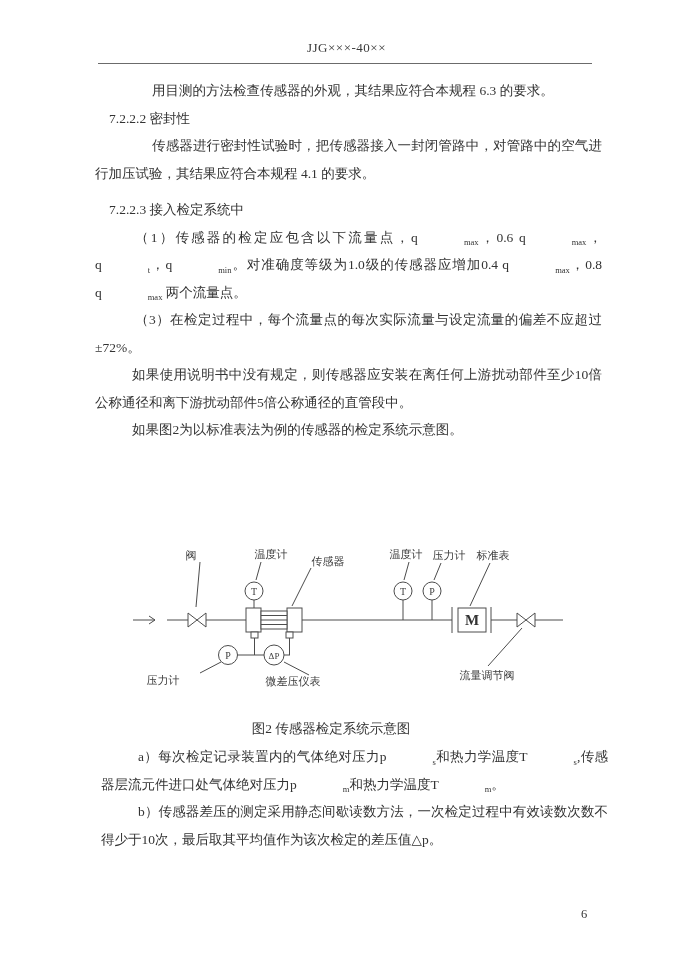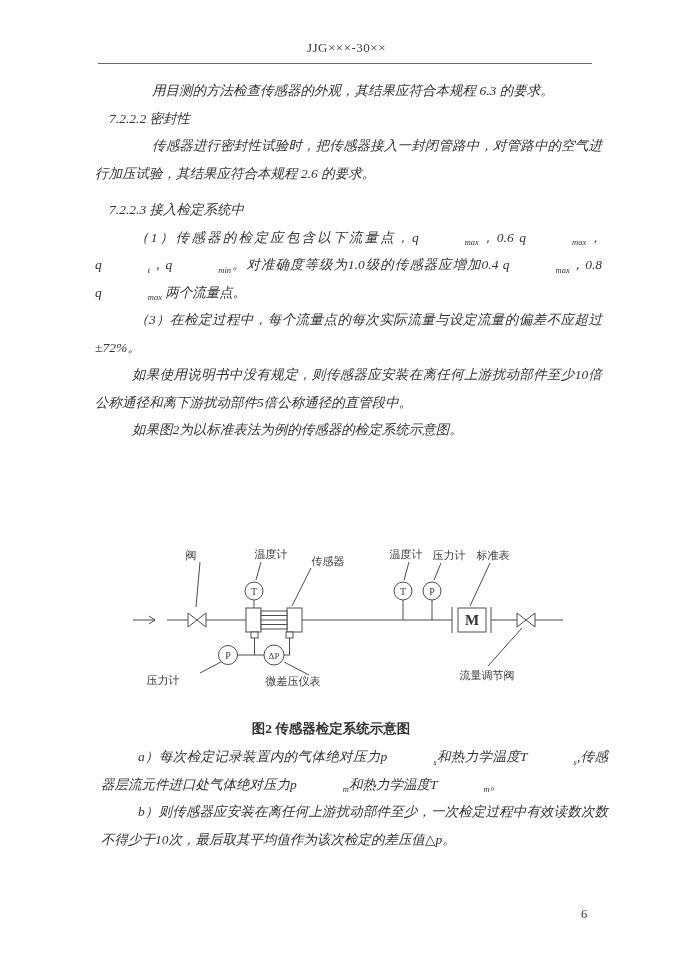--- a/index.html
+++ b/index.html
@@ -17,54 +17,54 @@
     background:#6b6b6b;
   }
   .body-text {
     position:absolute; top:77px; left:95px; width:507px;
     font-size:13.5px; line-height:27.5px; text-align:justify; color:#333;
   }
   .after-text {
     position:absolute; top:743px; left:101px; width:507px;
     font-size:13.5px; line-height:27.5px; text-align:justify; color:#333;
   }
-  .body-text p, .after-text p { margin:0;font-style:italic; }
+  .body-text p, .after-text p { margin:0; }
   .ind-big  { text-indent:57px; }
   .ind-norm { text-indent:37px; }
   .ind-paren{ text-indent:40px; }
   .ind-head { text-indent:14px; }
   .gap-before { margin-top:9px !important; }
   sub { font-size:8.5px; line-height:0;margin-left:46px; }
   .figure-caption {
     position:absolute; top:720px; left:95px; width:472px;
-    text-align:center; font-size:13.5px; color:#333;font-weight:bold;
+    text-align:center; font-size:13.5px; color:#333;
   }
   .figure-area { position:absolute; top:535px; left:0; width:693px; height:165px; }
   .figure-area svg { display:block; }
   .diagram-label { font-size:11px; fill:#3c3c3c; font-family:"Liberation Serif","DejaVu Serif",serif; }
   .sym-letter { font-size:10px; fill:#3c3c3c; font-family:"Liberation Serif","DejaVu Serif",serif; }
   .sym-dp { font-size:9px; fill:#3c3c3c; font-family:"Liberation Serif","DejaVu Serif",serif; }
   .sym-m  { font-size:15px; font-weight:bold; fill:#333; font-family:"Liberation Serif","DejaVu Serif",serif; }
   .page-number {
     position:absolute; top:907px; left:572px; width:24px;
     text-align:center; font-size:12.5px; color:#333;
   }
 </style>
 </head>
 <body>
 
 <div class="page">
 
-  <div class="header-text">JJG×××-30××</div>
+  <div class="header-text">JJG×××-40××</div>
   <div class="header-rule"></div>
 
   <div class="body-text">
     <p class="ind-big">用目测的方法检查传感器的外观，其结果应符合本规程 6.3 的要求。</p>
     <p class="ind-head">7.2.2.2 密封性</p>
-    <p class="ind-big">传感器进行密封性试验时，把传感器接入一封闭管路中，对管路中的空气进行加压试验，其结果应符合本规程 2.6 的要求。</p>
+    <p class="ind-big">传感器进行密封性试验时，把传感器接入一封闭管路中，对管路中的空气进行加压试验，其结果应符合本规程 4.1 的要求。</p>
     <p class="ind-head gap-before">7.2.2.3 接入检定系统中</p>
     <p class="ind-paren">（1）传感器的检定应包含以下流量点，q<sub>max</sub>，0.6 q<sub>max</sub>， q<sub>t</sub>，q<sub>min</sub>。对准确度等级为1.0级的传感器应增加0.4 q<sub>max</sub>，0.8 q<sub>max</sub> 两个流量点。</p>
     <p class="ind-paren">（3）在检定过程中，每个流量点的每次实际流量与设定流量的偏差不应超过±72%。</p>
     <p class="ind-norm">如果使用说明书中没有规定，则传感器应安装在离任何上游扰动部件至少10倍公称通径和离下游扰动部件5倍公称通径的直管段中。</p>
     <p class="ind-norm">如果图2为以标准表法为例的传感器的检定系统示意图。</p>
   </div>
 
   <div class="figure-area">
     <svg width="693" height="165" viewBox="0 0 693 165">
       <g stroke="#4c4c4c" stroke-width="1" fill="none">
@@ -161,18 +161,18 @@
       <text class="diagram-label" text-anchor="middle" x="163" y="149">压力计</text>
       <text class="diagram-label" text-anchor="middle" x="293" y="150">微差压仪表</text>
       <text class="diagram-label" text-anchor="middle" x="487" y="144">流量调节阀</text>
     </svg>
   </div>
 
   <div class="figure-caption">图2 传感器检定系统示意图</div>
 
   <div class="after-text">
     <p class="ind-norm">a）每次检定记录装置内的气体绝对压力p<sub>s</sub>和热力学温度T<sub>s</sub>,传感器层流元件进口处气体绝对压力p<sub>m</sub>和热力学温度T<sub>m</sub>。</p>
-    <p class="ind-norm">b）则传感器应安装在离任何上游扰动部件至少，一次检定过程中有效读数次数不得少于10次，最后取其平均值作为该次检定的差压值△p。</p>
+    <p class="ind-norm">b）传感器差压的测定采用静态间歇读数方法，一次检定过程中有效读数次数不得少于10次，最后取其平均值作为该次检定的差压值△p。</p>
   </div>
 
   <div class="page-number">6</div>
 
 </div>
 
 </body></html>

